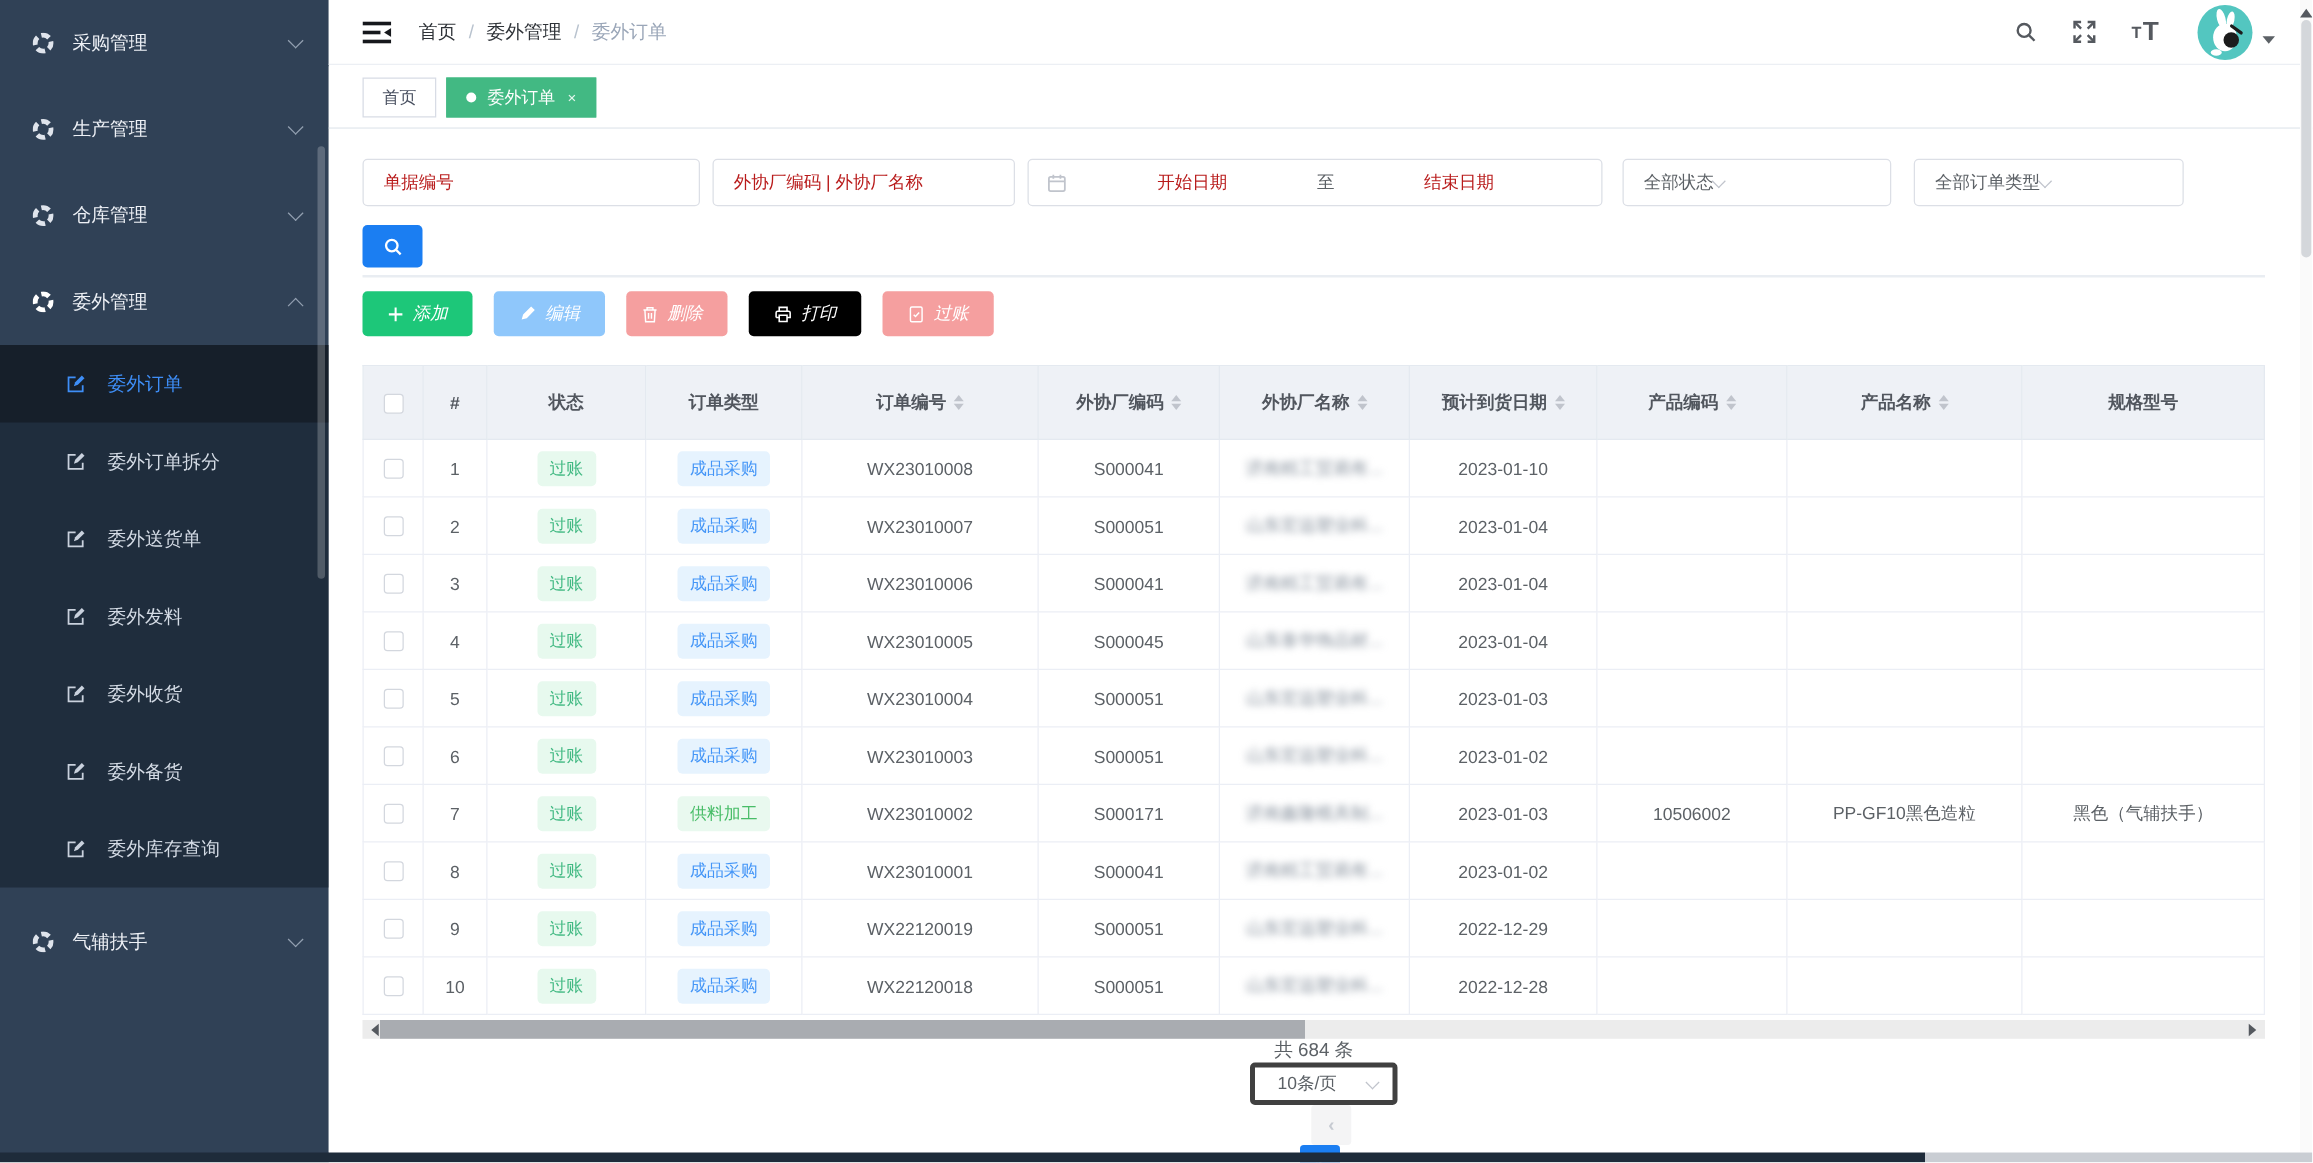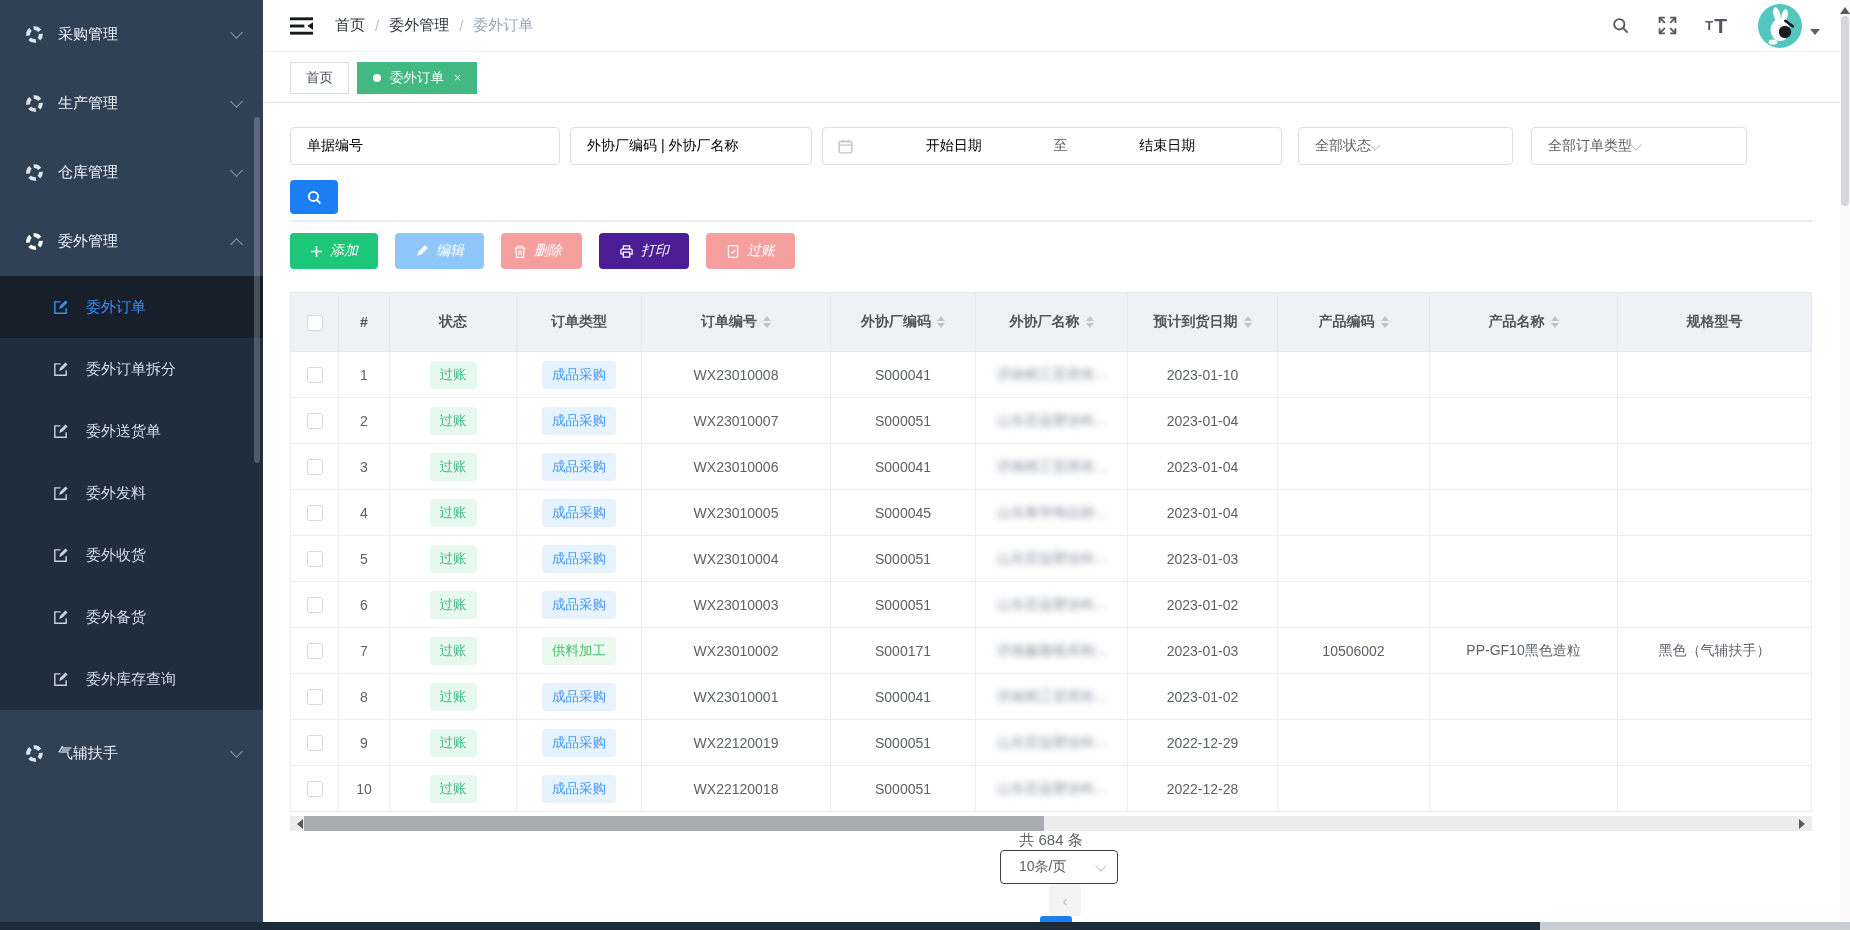--- a/index.html
+++ b/index.html
@@ -47,21 +47,21 @@
   .tab-dot { width:8px; height:8px; border-radius:50%; background:#fff; margin-right:9px; }
   .tab-close { margin-left:10px; font-size:12px; color:#e7f7ef; }
 
   
   .content { position:absolute; left:263px; top:103px; width:1587px; height:819px;
              background:#fff; padding:24px 38px 0 27px; }
 
   .filters { display:flex; align-items:center; }
   .f-box { height:38px; border:1px solid #dcdfe6; border-radius:4px; display:flex;
            align-items:center; font-size:14px; background:#fff; }
-  .ph { color:#000000; }
+  .ph { color:#b91c1c; }
   .f-doc   { width:270px; padding-left:16px; }
   .f-vendor{ width:242px; margin-left:10px; padding-left:16px; }
   .f-date  { width:460px; margin-left:10px; padding:0 14px; }
   .f-date .mid { color:#5c6166; }
   .f-date .dfield { flex:1; text-align:center; }
   .f-sel   { width:215px; margin-left:16px; padding:0 12px 0 16px; color:#5c6166; cursor:pointer; }
   .f-sel2  { width:216px; margin-left:18px; }
   .sel-chev { width:8px; height:8px; border-right:1.5px solid #c0c4cc; border-bottom:1.5px solid #c0c4cc;
               transform:rotate(45deg); margin-top:-3px; }
 
@@ -71,21 +71,21 @@
   .divider { margin-top:6px; height:2px; width:1522px; background:#e9edf2; }
 
   .toolbar { margin-top:11px; display:flex; }
   .tbtn { height:36px; border:none; border-radius:4px; color:#fff; font-size:14px; padding:0 20px;
           margin-right:17px; display:inline-flex; align-items:center; cursor:pointer;
           font-family:inherit;font-style:italic; }
   .tbtn svg { margin-right:7px; }
   .btn-add  { background:#1dc779; }
   .btn-edit { background:#8fc7fb; }
   .btn-del  { background:#f59f9f;padding-left:12px; }
-  .btn-print{ background:#4c1d95; }
+  .btn-print{ background:#000000; }
   .btn-post { background:#f59f9f; }
 
   
   table { margin-top:23px; width:1522px; border-collapse:collapse; table-layout:fixed; }
   th { background:#eef1f6; height:59px; font-size:14px; color:#51565e; font-weight:bold;
        border:1px solid #e4e9f0; text-align:center; }
   td { height:46px; border:1px solid #ebeef5; font-size:14px; color:#5c6166; text-align:center;
        background:#fff; overflow:hidden; white-space:nowrap; }
   .th-inner { display:inline-flex; align-items:center; }
   .sort { display:inline-flex; flex-direction:column; margin-left:6px; }
@@ -101,21 +101,21 @@
 
   
   .hscroll { margin-top:4px; width:1522px; height:15px; background:#ececec; position:relative; }
   .hs-thumb { position:absolute; left:14px; top:0; width:740px; height:15px; background:#a9acb1; }
   .hs-arr { position:absolute; top:3px; width:0; height:0; border:5px solid transparent; }
   .hs-left  { left:2px;  border-right:6px solid #55595f; margin-top:0; }
   .hs-right { right:2px; border-left:6px solid #55595f; }
 
   
   .pagination { display:flex; align-items:center; font-size:15px; color:#5c6166;flex-direction:column; }
-  .pg-size { width:118px; height:34px; border:1px solid #404040; border-radius:4px; margin-left:16px;
+  .pg-size { width:118px; height:34px; border:4px solid #404040; border-radius:4px; margin-left:16px;
              display:flex; align-items:center; justify-content:space-between; padding:0 12px 0 18px;
              font-size:14px; color:#5c6166; cursor:pointer; }
   .pg-btn { min-width:32px; height:32px; border-radius:3px; background:#f4f4f5; color:#5c6166;
             font-size:13.5px; font-weight:bold; margin-left:10px; display:inline-flex;
             align-items:center; justify-content:center; padding:0 6px; cursor:pointer; }
   .pg-btn.active { background:#1b7ef2; color:#fff; }
   .pg-prev { margin-left:28px; color:#c6cad1; }
   .pg-arrow { font-size:15px; font-weight:bold; }
   .pg-goto { margin-left:30px; display:flex; align-items:center; }
   .pg-input { width:44px; height:34px; border:1px solid #dcdfe6; border-radius:4px; margin:0 10px;

